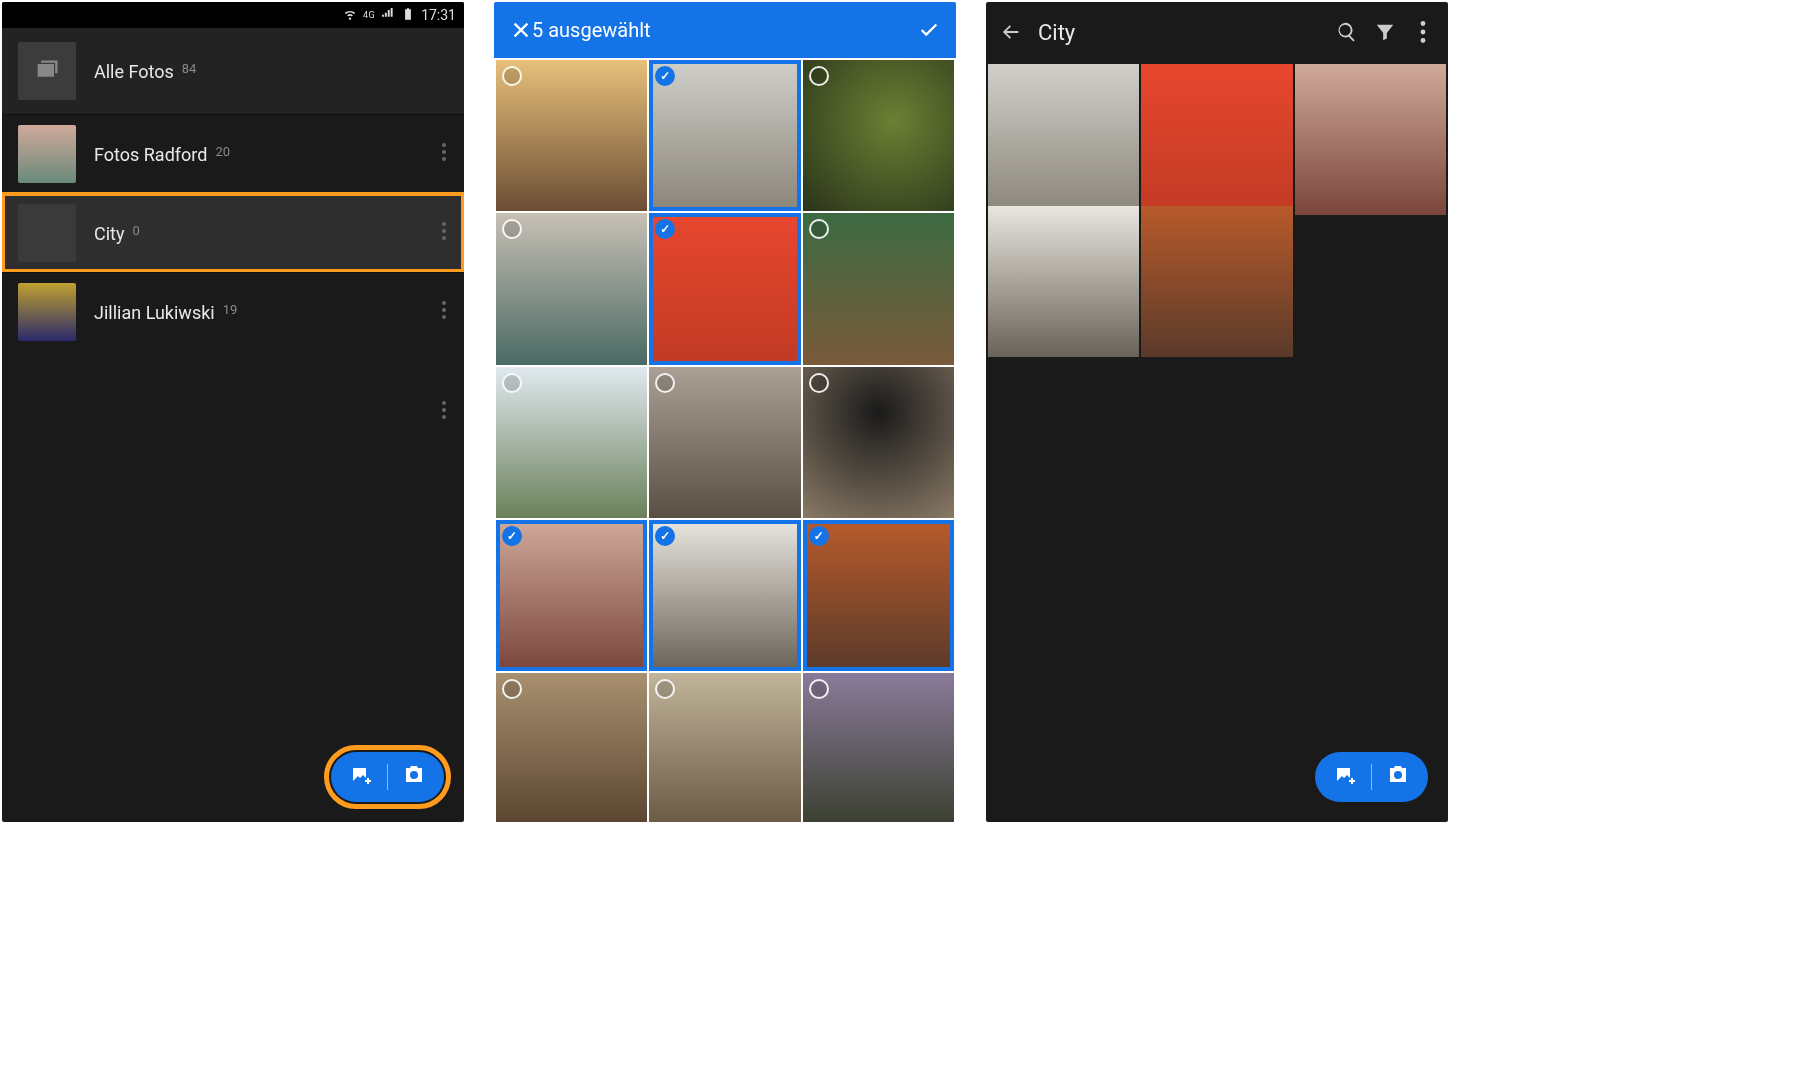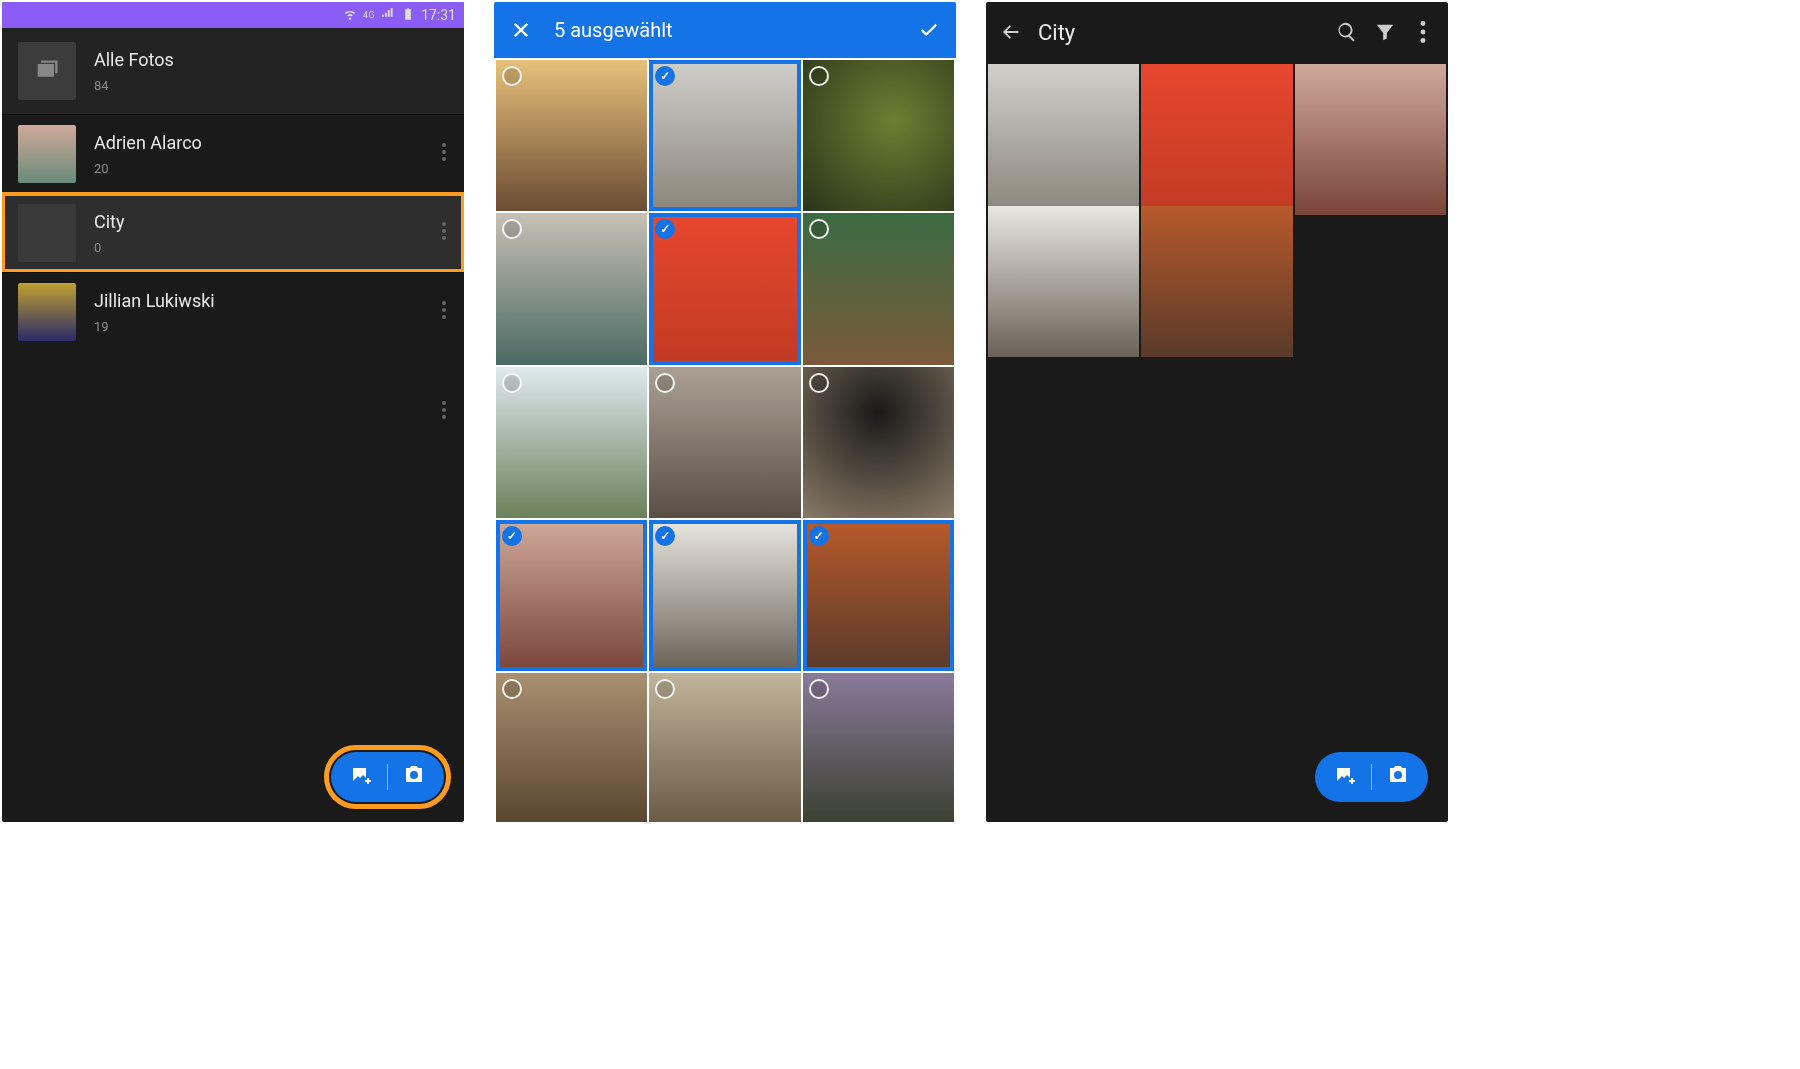--- a/index.html
+++ b/index.html
@@ -29,21 +29,21 @@
     background: #1a1a1a;
     position: relative;
     overflow: hidden;
     flex: 0 0 auto;
     border-radius: 2px;
   }
 
   
   .statusbar {
     height: 26px;
-    background: #8b5cf6;
+    background: #000000;
     color: #ddd;
     display: flex;
     justify-content: flex-end;
     align-items: center;
     font-size: 14px;
     gap: 6px;
     padding: 0 8px;
   }
   .statusbar .net { font-size: 9px; letter-spacing: .5px; }
   .statusbar svg { width: 14px; height: 14px; fill: #ddd; }
@@ -68,21 +68,21 @@
   }
   .thumb {
     width: 58px;
     height: 58px;
     background: #3c3c3c;
     border-radius: 2px;
     display:flex; align-items:center; justify-content:center;
     flex: 0 0 auto;
   }
   .thumb svg { width: 28px; height: 28px; fill: #888; }
-  .row-labels { display:flex; flex-direction:column; gap:8px; }
+  .row-labels { display:flex; flex-direction:row; gap:8px; }
   .row-title { color: var(--text-light); font-size: 18px; }
   .row-count { color: var(--text-dim); font-size: 13px; }
 
   .section-hdr {
     display:flex; align-items:center;
     padding: 10px 16px 6px;
     color: var(--text-dim);
     font-size: 12px;
     letter-spacing: 1px;
   }
@@ -125,21 +125,20 @@
   .fab .divider { width:1px; height:26px; background: rgba(255,255,255,.5); }
 
   
   .select-bar {
     height: 56px;
     background: var(--blue);
     color:#fff;
     display:flex;
     align-items:center;
     padding: 6px 16px;
-    gap: 22px;
     font-size: 20px;
   }
   .select-bar .sel-title { flex:1; }
   .select-bar svg { width:22px; height:22px; fill:#fff; stroke:#fff; }
 
   .grid {
     padding: 2px;
     display:grid;
     grid-template-columns: repeat(3, 1fr);
     gap: 2px;
@@ -235,21 +234,21 @@
           <circle cx="2" cy="16" r="2"></circle>
         </svg>
     </span>
   </div>
 
 
   <div id="albums-container">
       <div class="album-row">
     <div class="thumb" style="background:linear-gradient(#cfa99a,#6a8a7a)"></div>
     <div class="row-labels">
-      <span class="row-title">Adrien Alarco</span>
+      <span class="row-title">Fotos Radford</span>
       <span class="row-count">20</span>
     </div>
     <span class="dots-v">
       <svg viewBox="0 0 4 18">
             <circle cx="2" cy="2" r="2"></circle>
             <circle cx="2" cy="9" r="2"></circle>
             <circle cx="2" cy="16" r="2"></circle>
           </svg>
     </span>
       </div>

